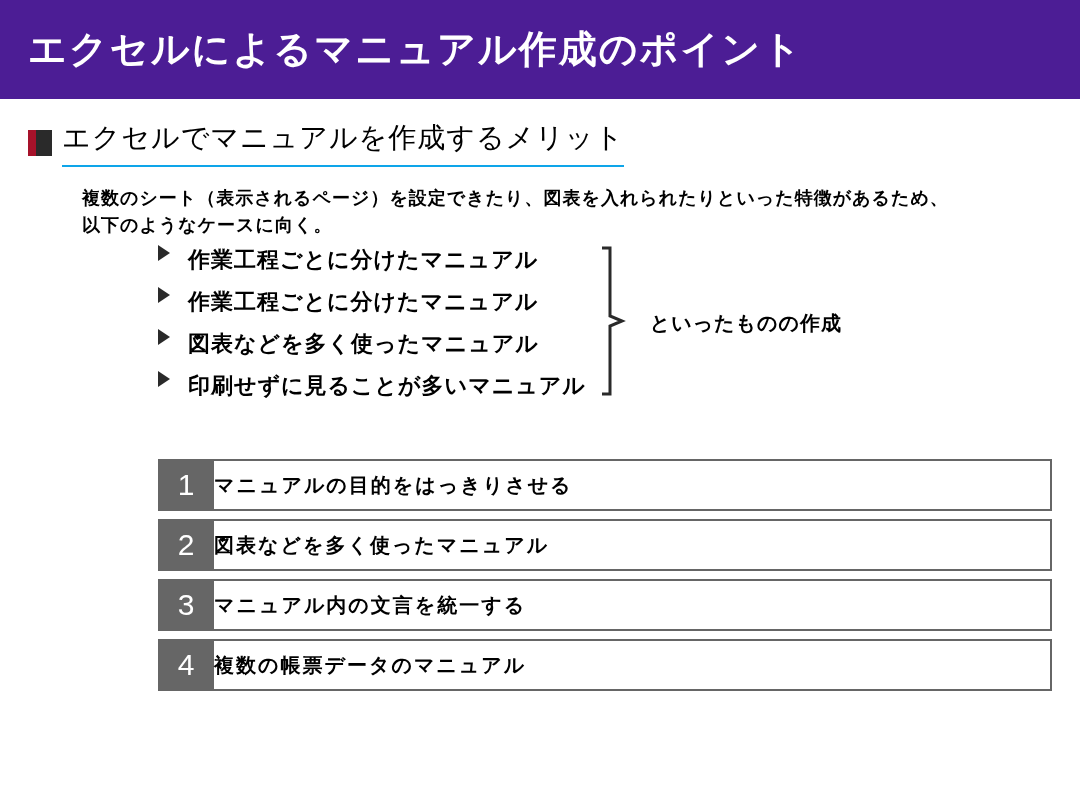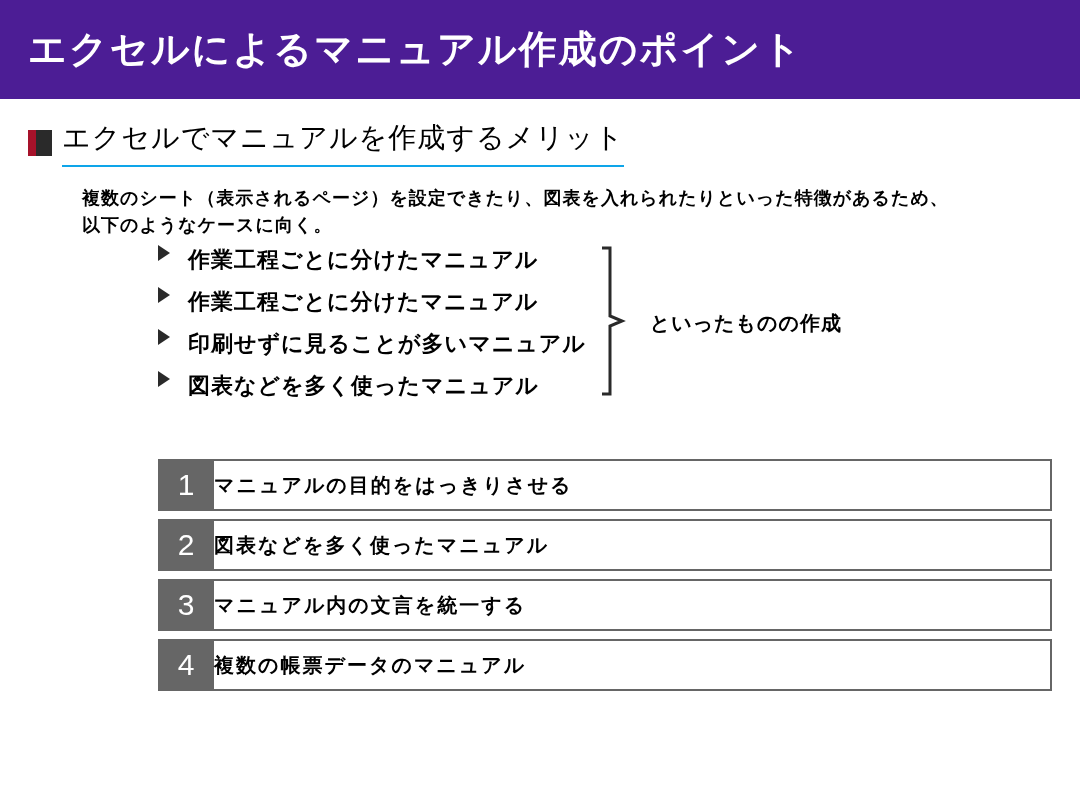--- a/index.html
+++ b/index.html
@@ -159,25 +159,25 @@
       <li>
         <span class="tri-icon"></span>
         <span>作業工程ごとに分けたマニュアル</span>
       </li>
       <li>
         <span class="tri-icon"></span>
         <span>作業工程ごとに分けたマニュアル</span>
       </li>
       <li>
         <span class="tri-icon"></span>
+        <span>図表などを多く使ったマニュアル</span>
+      </li>
+      <li>
+        <span class="tri-icon"></span>
         <span>印刷せずに見ることが多いマニュアル</span>
-      </li>
-      <li>
-        <span class="tri-icon"></span>
-        <span>図表などを多く使ったマニュアル</span>
       </li>
     </ul>
 
     <div class="bracket">
       <svg class="bracket-svg" viewBox="0 0 26 150">
         <path d="M 2 2 L 10 2 L 10 70 L 22 75 L 10 80 L 10 148 L 2 148" fill="none" stroke="#2a2a2a" stroke-width="3" stroke-linejoin="miter"></path>
       </svg>
     </div>
 
     <div class="bracket-note">といったものの作成</div>

